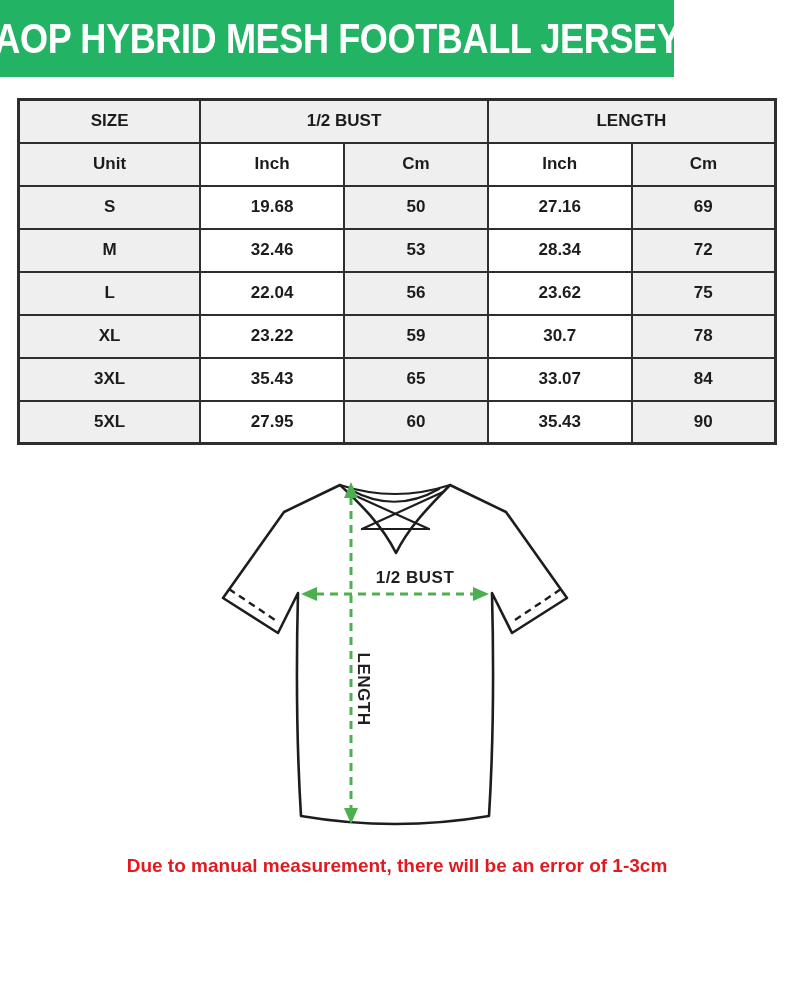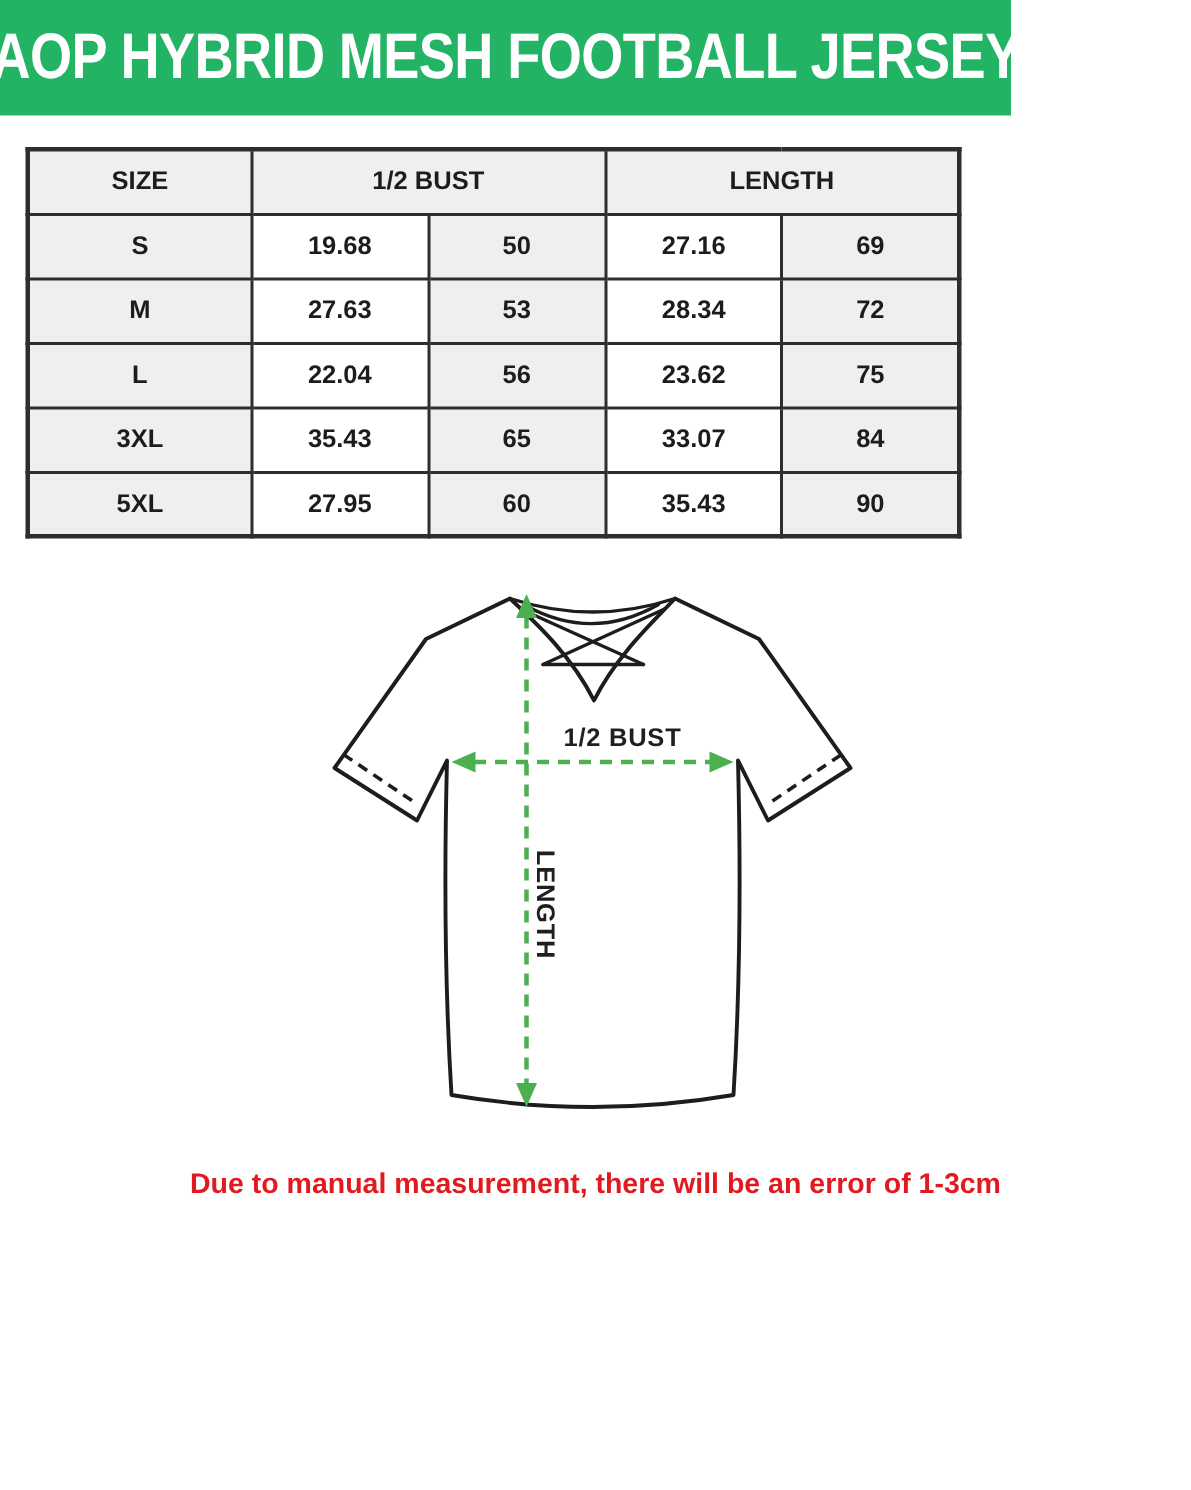--- a/index.html
+++ b/index.html
@@ -21,21 +21,21 @@
     background:var(--header-green);
     display:flex;align-items:center;justify-content:center;
   }
   .title-text{
     display:inline-block;
     color:#ffffff;font-weight:700;font-size:43px;
     letter-spacing:-0.5px;white-space:nowrap;
     transform:scaleX(0.84);
   }
   table.size-chart{
-    width:624px;margin:21px 17px 0 17px;
+    width:760px;margin:21px 17px 0 17px;
     border-collapse:collapse;
     border:3px solid var(--line-dark);
     table-layout:fixed;
   }
   table.size-chart th,
   table.size-chart td{
     border:2px solid var(--line-dark);
     height:43px;padding:0;
     text-align:center;vertical-align:middle;
     font-size:17px;font-weight:700;color:#1c1c1c;
@@ -49,21 +49,21 @@
   .outline{fill:#ffffff;stroke:#1d1d1d;stroke-width:2.6;stroke-linejoin:round;stroke-linecap:round;}
   .detail{fill:none;stroke:#1d1d1d;stroke-width:2.2;stroke-linecap:round;}
   .cuff-dash{fill:none;stroke:#1d1d1d;stroke-width:2.4;stroke-dasharray:7 5;stroke-linecap:butt;}
   .measure{fill:none;stroke:var(--arrow-green);stroke-width:3;stroke-dasharray:8 6;}
   .measure-head{fill:var(--arrow-green);stroke:none;}
   .diagram-label{
     font-family:"Liberation Sans",sans-serif;
     font-size:17px;font-weight:700;fill:#1f1f1f;letter-spacing:0.5px;
   }
   .note{
-    margin:24px 0 0 0;
+    margin:14px 0 0 0;
     text-align:center;
     color:var(--note-red);
     font-weight:700;font-size:19px;
   }
 </style>
 </head>
 <body>
 
 <header class="title-bar">
   <span class="title-text">AOP HYBRID MESH FOOTBALL JERSEY</span>
@@ -76,42 +76,56 @@
       <col style="width:19%">
       <col style="width:19%">
       <col style="width:19%">
   </colgroup>
   <thead>
     <tr>
       <th class="shade">SIZE</th>
       <th class="shade" colspan="2">1/2 BUST</th>
       <th class="shade" colspan="2">LENGTH</th>
     </tr>
+    <tr>
+      <th class="shade">Unit</th>
+      <th>Inch</th>
+      <th class="shade">Cm</th>
+      <th>Inch</th>
+      <th class="shade">Cm</th>
+    </tr>
   </thead>
   <tbody>
       <tr>
         <td class="shade">S</td>
         <td>19.68</td>
         <td class="shade">50</td>
         <td>27.16</td>
         <td class="shade">69</td>
       </tr>
       <tr>
         <td class="shade">M</td>
-        <td>27.63</td>
+        <td>32.46</td>
         <td class="shade">53</td>
         <td>28.34</td>
         <td class="shade">72</td>
       </tr>
       <tr>
         <td class="shade">L</td>
         <td>22.04</td>
         <td class="shade">56</td>
         <td>23.62</td>
         <td class="shade">75</td>
+      </tr>
+      <tr>
+        <td class="shade">XL</td>
+        <td>23.22</td>
+        <td class="shade">59</td>
+        <td>30.7</td>
+        <td class="shade">78</td>
       </tr>
       <tr>
         <td class="shade">3XL</td>
         <td>35.43</td>
         <td class="shade">65</td>
         <td>33.07</td>
         <td class="shade">84</td>
       </tr>
       <tr>
         <td class="shade">5XL</td>

